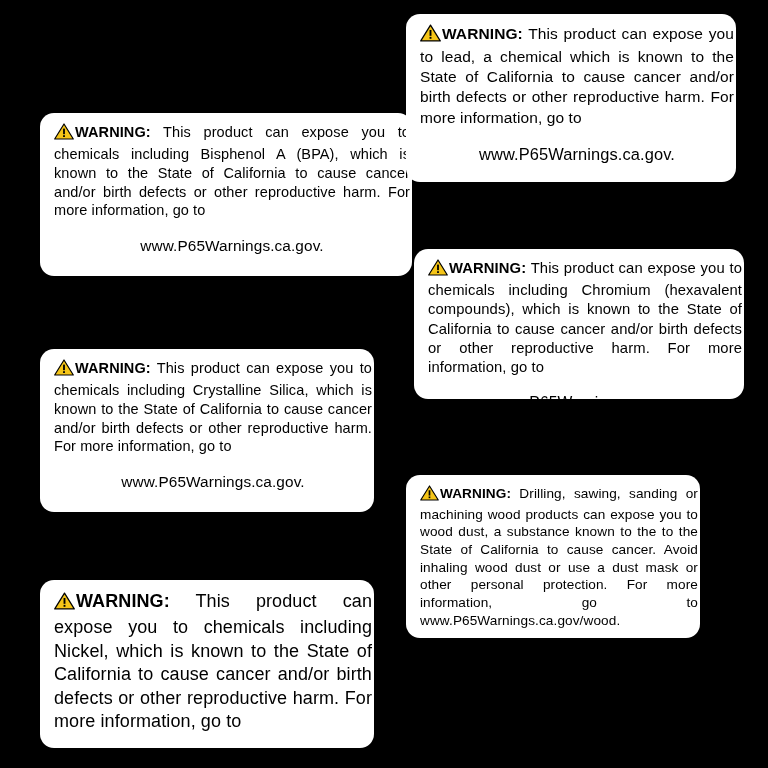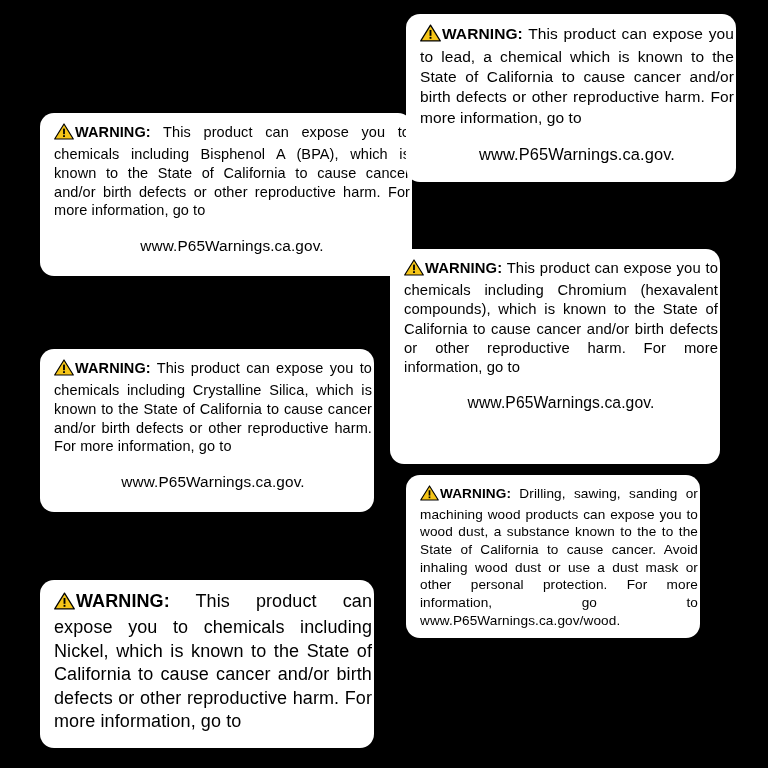--- a/index.html
+++ b/index.html
@@ -47,21 +47,21 @@
   }
   .url {
     display: block;
     text-align: center;
     margin-top: 16px;
   }
   
   #lbl-bpa      { left: 40px;  top: 113px; width: 372px; height: 163px; font-size: 14.5px; }
   #lbl-lead     { left: 406px; top: 14px;  width: 330px; height: 168px; font-size: 15.5px; }
   #lbl-silica   { left: 40px;  top: 349px; width: 334px; height: 163px; font-size: 14.5px; }
-  #lbl-chrom    { left: 390px; top: 249px; width: 330px; height: 215px; font-size: 14.8px; }
+  #lbl-chrom    { left: 414px; top: 249px; width: 330px; height: 150px; font-size: 14.8px; }
   #lbl-nickel   { left: 40px;  top: 580px; width: 334px; height: 168px; font-size: 18px; }
   #lbl-wood     { left: 406px; top: 475px; width: 294px; height: 163px; font-size: 13.6px; }
 
   #lbl-bpa .url, #lbl-silica .url, #lbl-chrom .url, #lbl-lead .url, #lbl-nickel .url {
     font-size: 1.06em;
   }
 </style>
 </head>
 <body>
 

